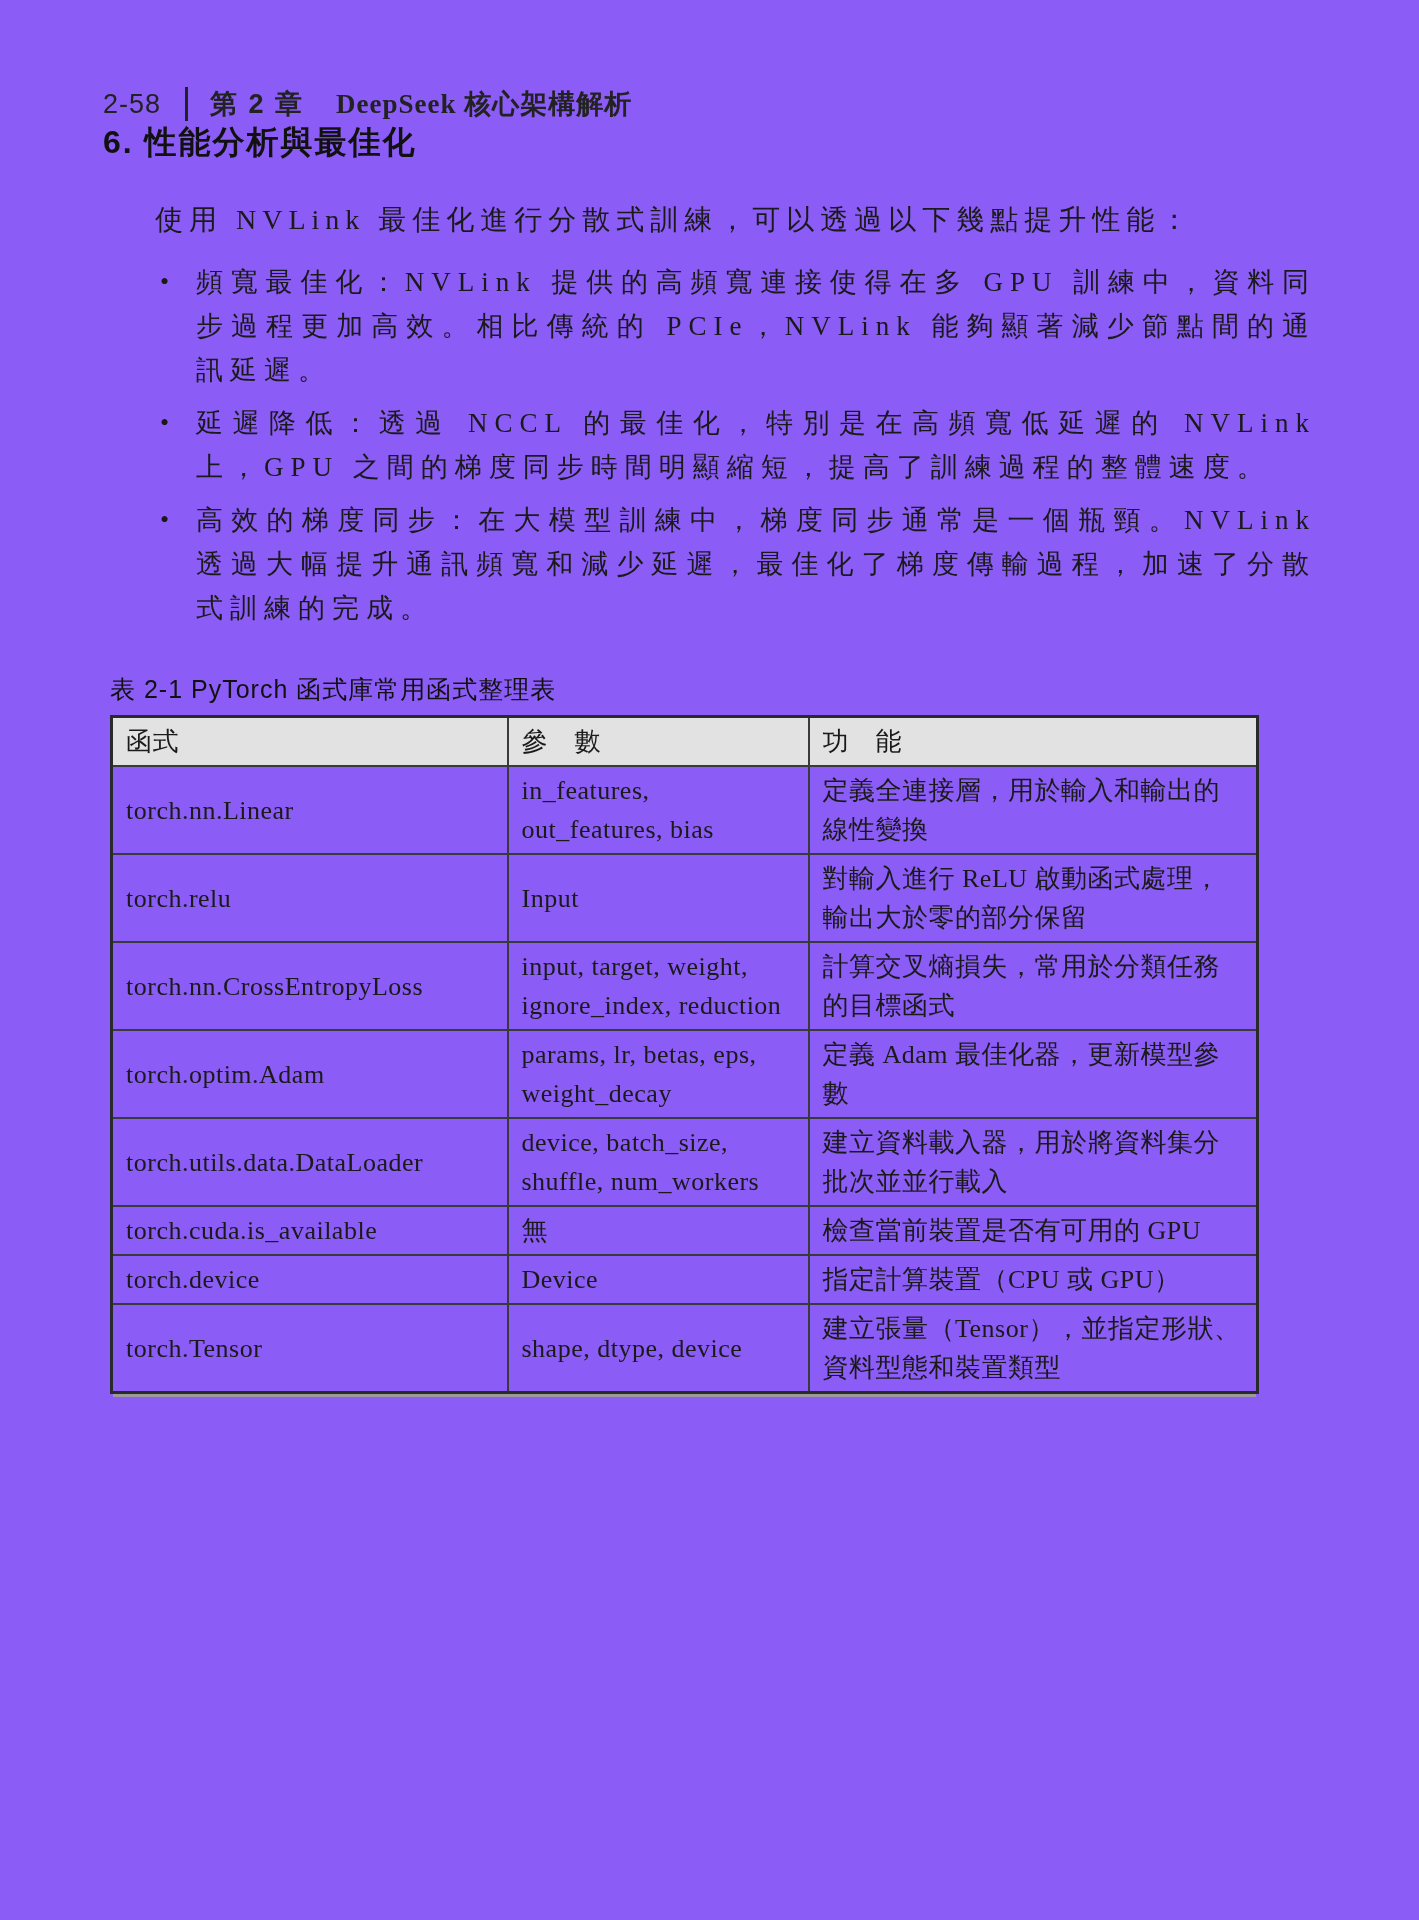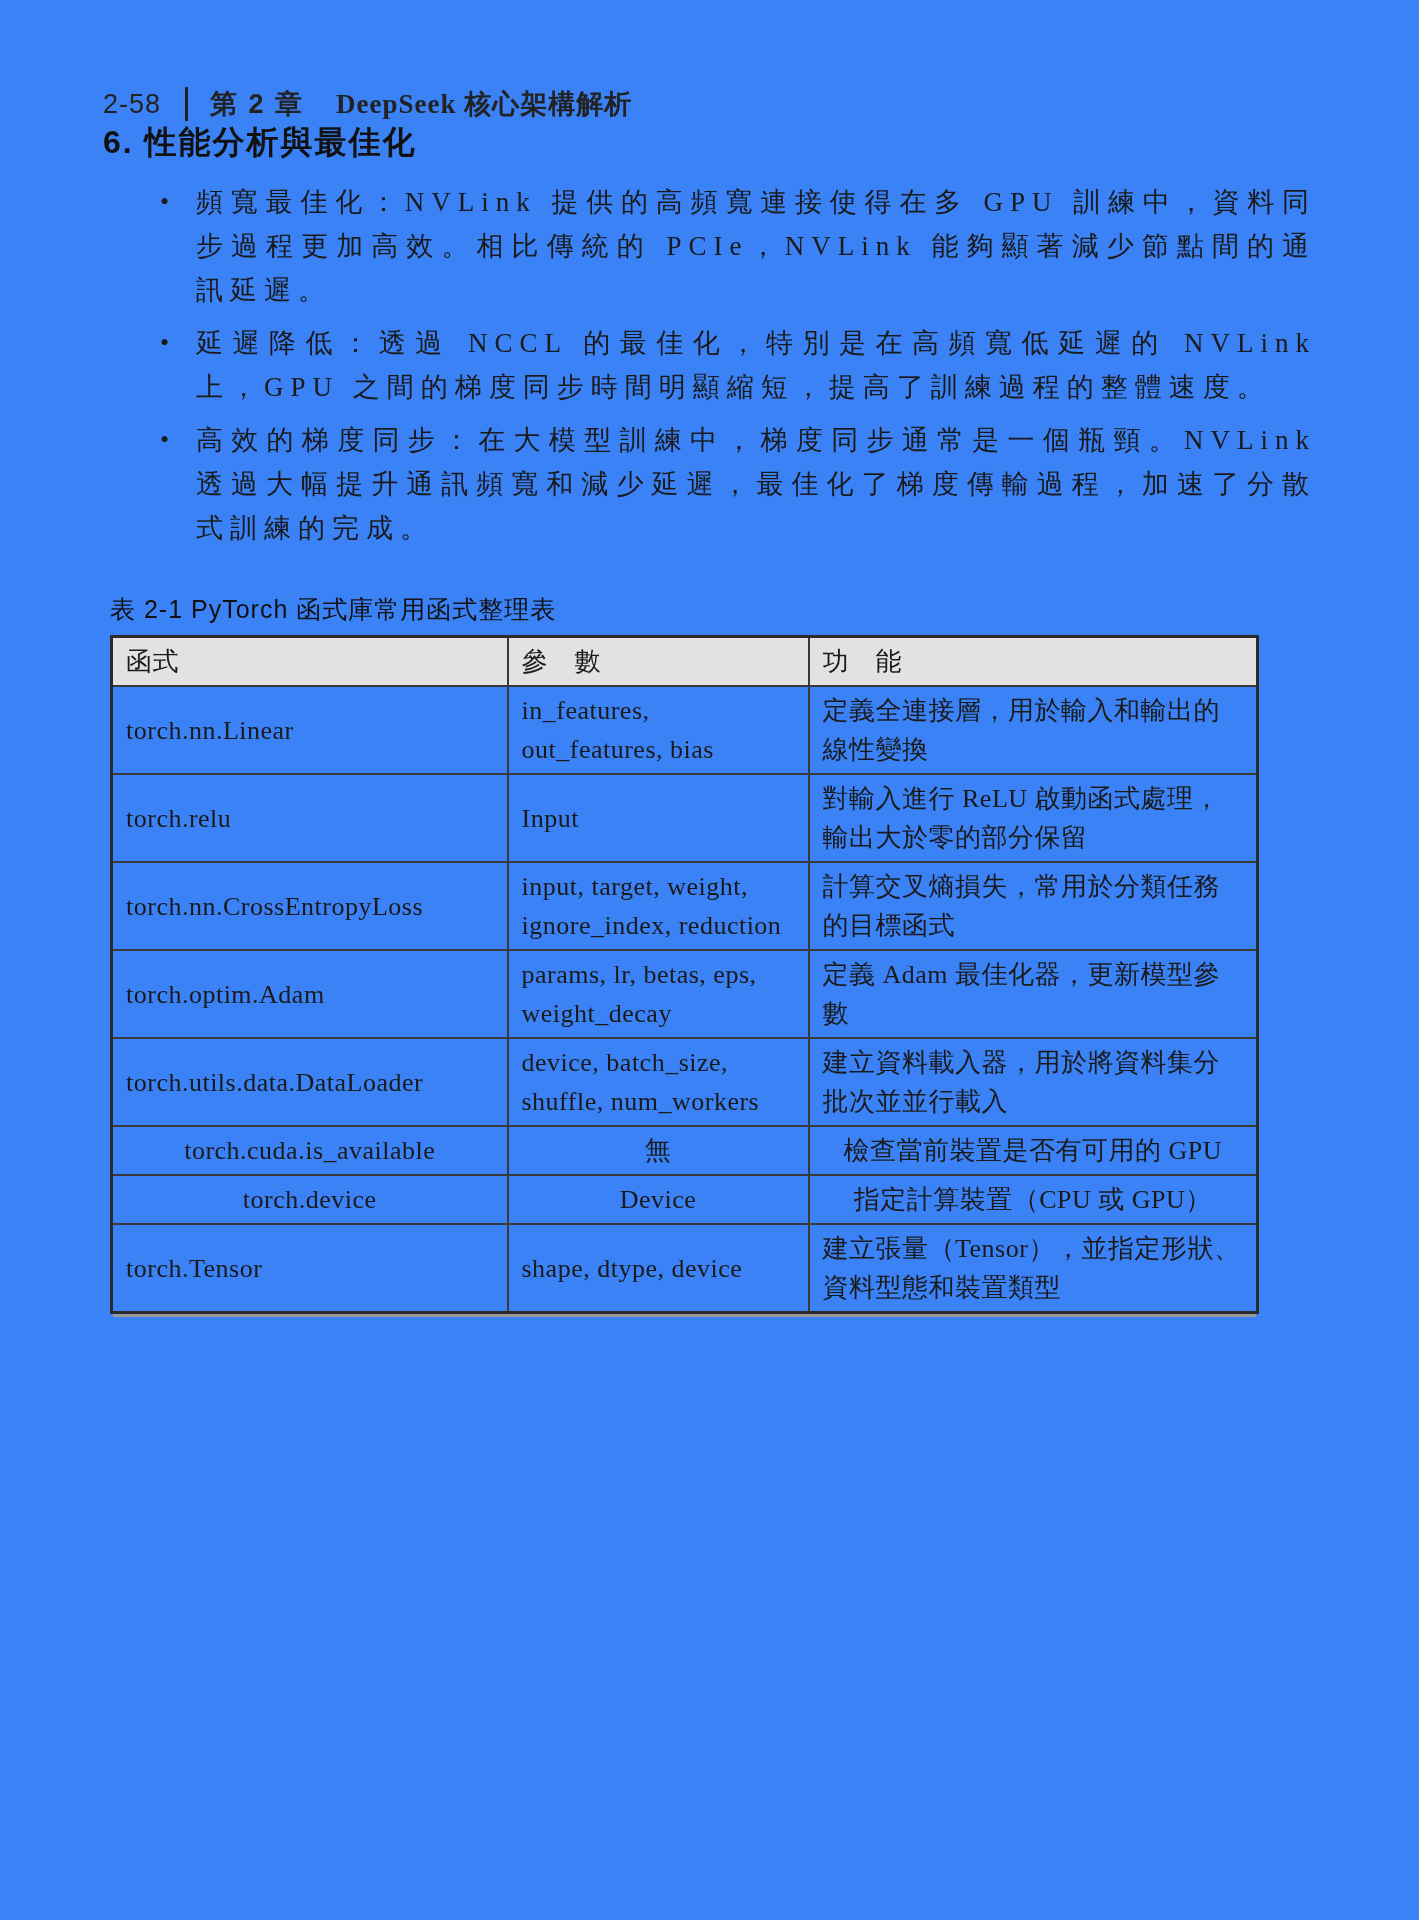--- a/index.html
+++ b/index.html
@@ -2,21 +2,21 @@
 <html lang="zh-Hant"><head>
 <meta charset="utf-8">
 <style>
   * { margin: 0; padding: 0; box-sizing: border-box; }
   html, body { background: #888; }
   .page {
     position: relative;
     width: 1419px;
     height: 1920px;
     margin: 0 auto;
-    background: #3b82f6;
+    background: #8b5cf6;
     color: #1a1a1a;
     padding: 0 103px;
     overflow: hidden;
     font-family: "Liberation Serif", "DejaVu Serif", serif;
   }
 
   
   .running-head {
     padding-top: 86px;
     display: flex;
@@ -126,36 +126,37 @@
     height: 46px;
     border-top: 3px solid #2a2a2a;
     margin-top: 11px;
   }
   .fn-table th:first-child, .fn-table td:first-child { border-left: 3px solid #2a2a2a; }
   .fn-table th:last-child,  .fn-table td:last-child  { border-right: 3px solid #2a2a2a; }
   .fn-table tbody tr:last-child td { border-bottom: 3px solid #2a2a2a; }
   .fn-table tr.h2 td { height: 82px; }
   .fn-table tr.h2b td { height: 84px; }
   .fn-table tr.h2c td { height: 88px; }
-  .fn-table tr.h1 td { height: 44px; text-align: center; }
+  .fn-table tr.h1 td { height: 44px; }
 </style>
 </head>
 <body>
 
 <div class="page">
 
   <div class="running-head">
     <span class="pagenum">2-58</span>
     <span class="rule"></span>
     <span class="chap">第 2 章</span>
     <span class="chaptitle">DeepSeek 核心架構解析</span>
   </div>
 
   <div class="section-heading">6. 性能分析與最佳化</div>
 
+  <p class="intro">使用 NVLink 最佳化進行分散式訓練，可以透過以下幾點提升性能：</p>
 
   <ul class="bullets">
     <li>
       <span class="marker">•</span>
       <span class="btxt">頻寬最佳化：NVLink 提供的高頻寬連接使得在多 GPU 訓練中，資料同步過程更加高效。相比傳統的 PCIe，NVLink 能夠顯著減少節點間的通訊延遲。</span>
     </li>
     <li>
       <span class="marker">•</span>
       <span class="btxt">延遲降低：透過 NCCL 的最佳化，特別是在高頻寬低延遲的 NVLink 上，GPU 之間的梯度同步時間明顯縮短，提高了訓練過程的整體速度。</span>
     </li>

